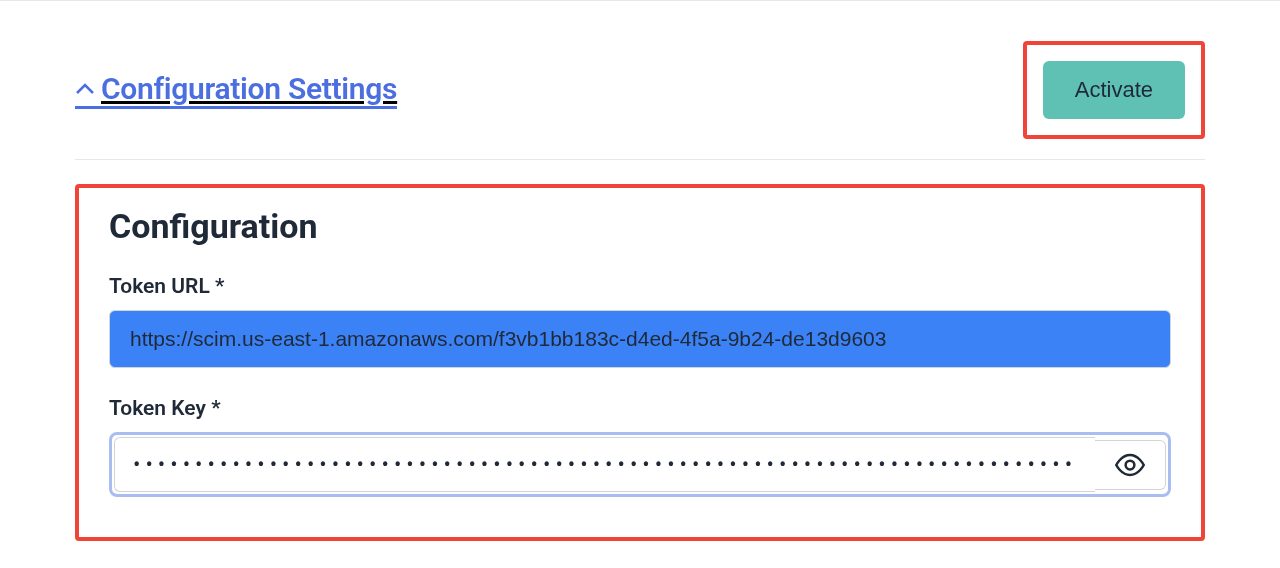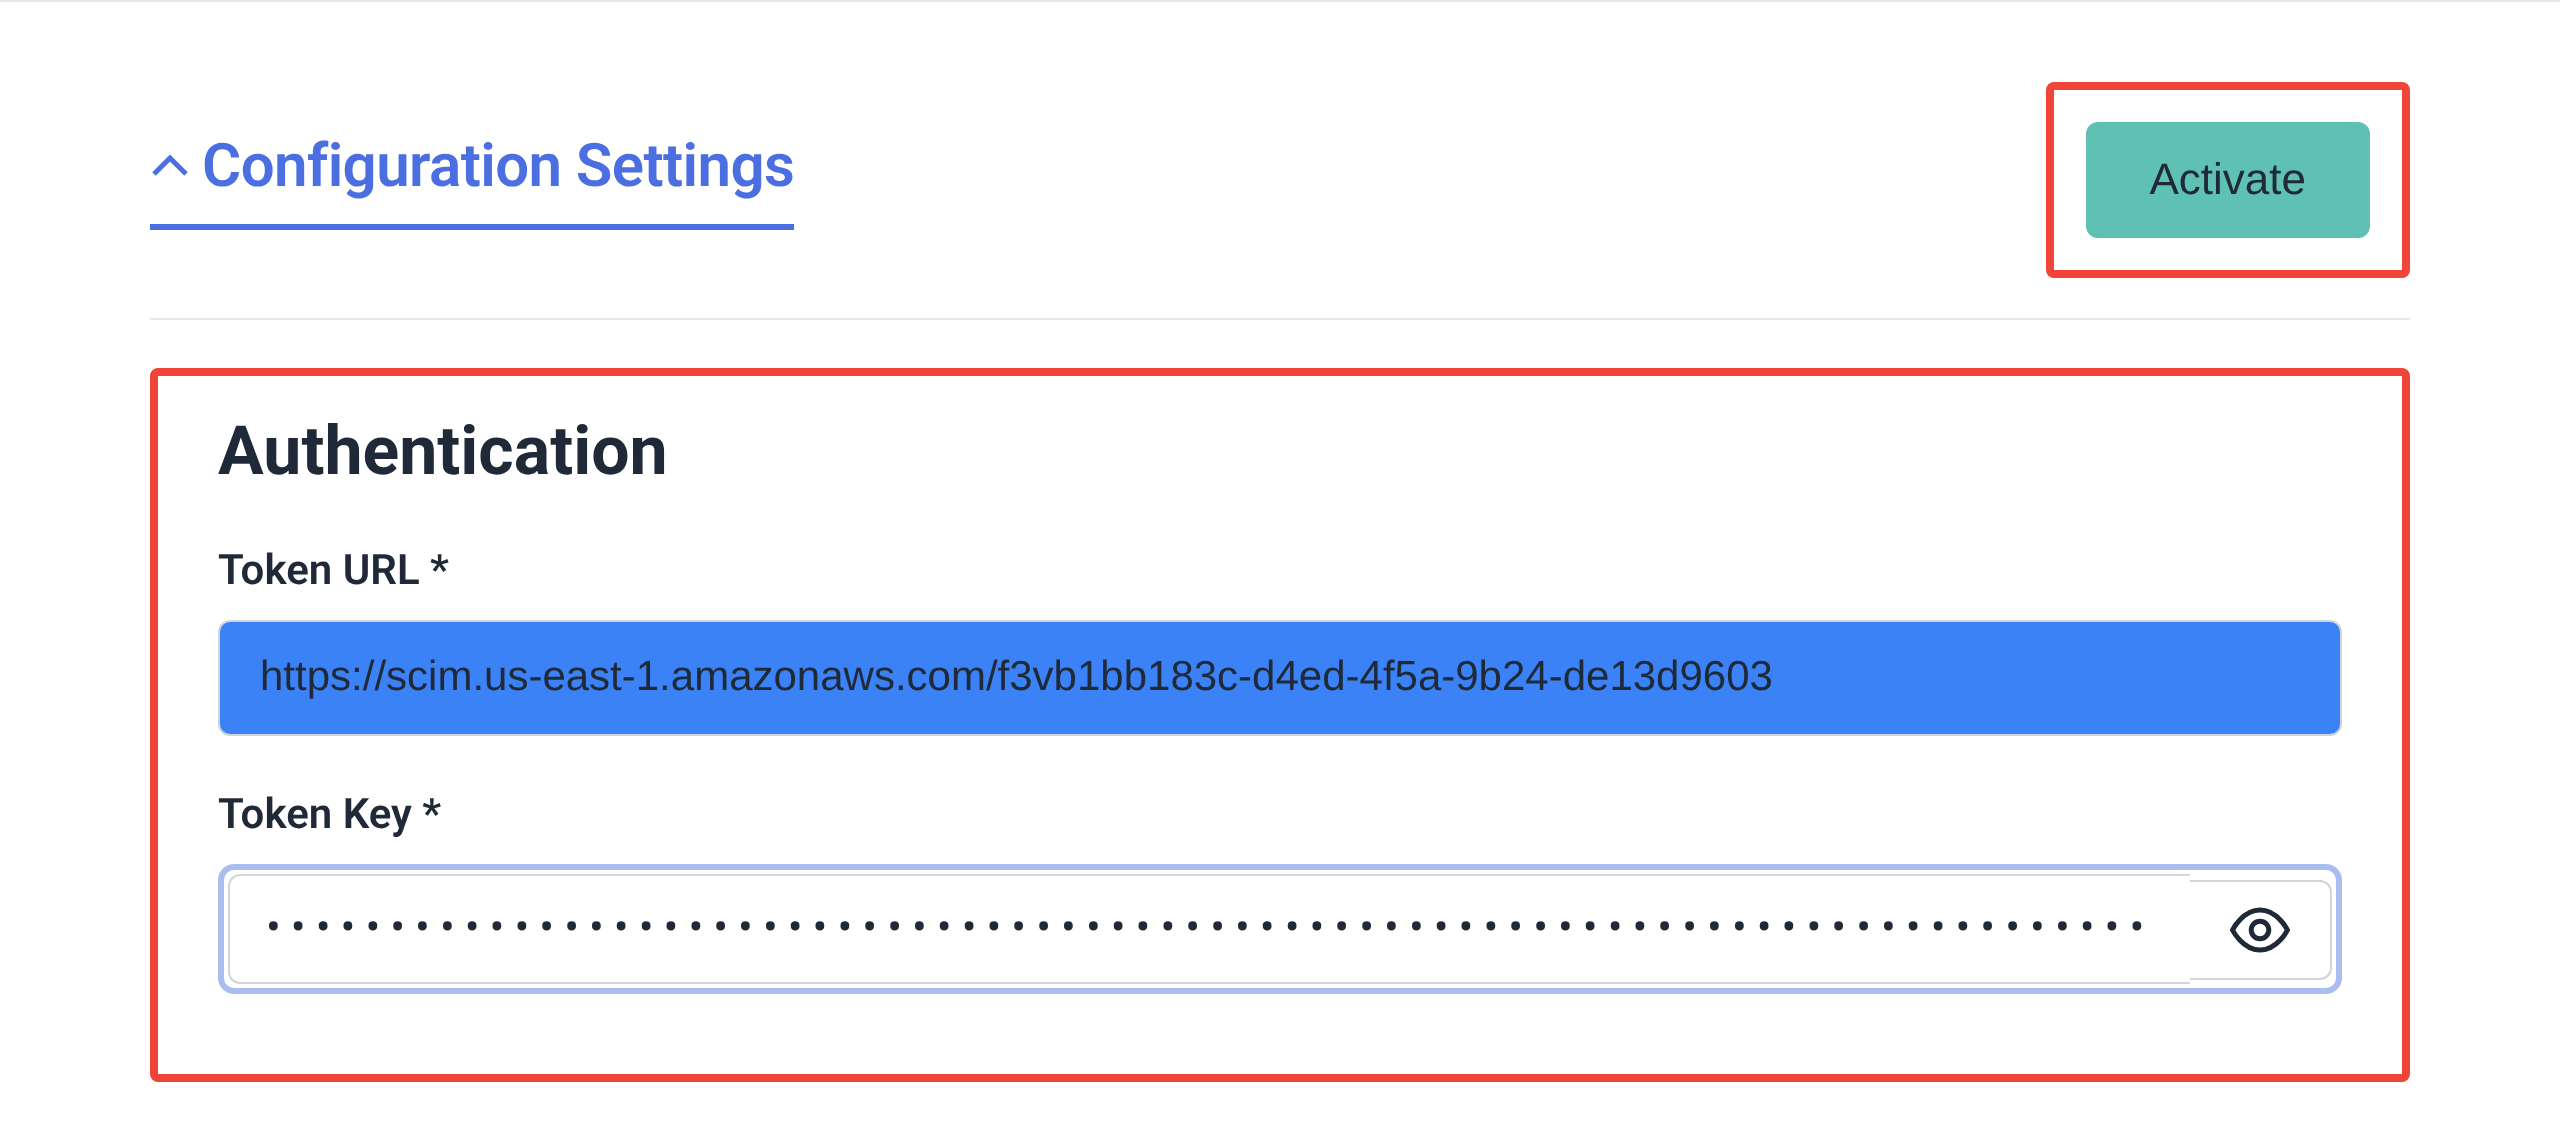--- a/index.html
+++ b/index.html
@@ -24,21 +24,22 @@
       align-items: center;
       padding-bottom: 20px;
       border-bottom: 1px solid #e5e7eb;
       margin-bottom: 0;
     }
     .section-title-wrap {
       display: flex;
       align-items: center;
       gap: 6px;
       border-bottom: 3px solid #4b6fe0;
-      padding-bottom: 11px;
+      padding-bottom: 0;
+      text-decoration: underline;
     }
     .chevron-up {
       color: #4b6fe0;
       font-size: 20px;
       display: inline-flex;
       align-items: center;
     }
     .section-title {
       font-size: 30px;
       font-weight: 600;
@@ -147,21 +148,21 @@
       </span>
       <span class="section-title">Configuration Settings</span>
     </div>
     <div class="activate-wrap">
       <button class="activate-button">Activate</button>
     </div>
   </div>
 
   <div class="auth-panel-wrap">
     <div class="auth-panel">
-      <h2 class="auth-heading">Authentication</h2>
+      <h2 class="auth-heading">Configuration</h2>
 
       <div class="field-group">
         <label class="field-label">Token URL *</label>
         <input type="text" class="text-input" value="https://scim.us-east-1.amazonaws.com/f3vb1bb183c-d4ed-4f5a-9b24-de13d9603" style="">
       </div>
 
       <div class="field-group" style="margin-bottom:16px;">
         <label class="field-label">Token Key *</label>
         <div class="token-row">
           <input type="password" class="password-input" value="••••••••••••••••••••••••••••••••••••••••••••••••••••••••••••••••••••••••••••••••••••••" style="">

